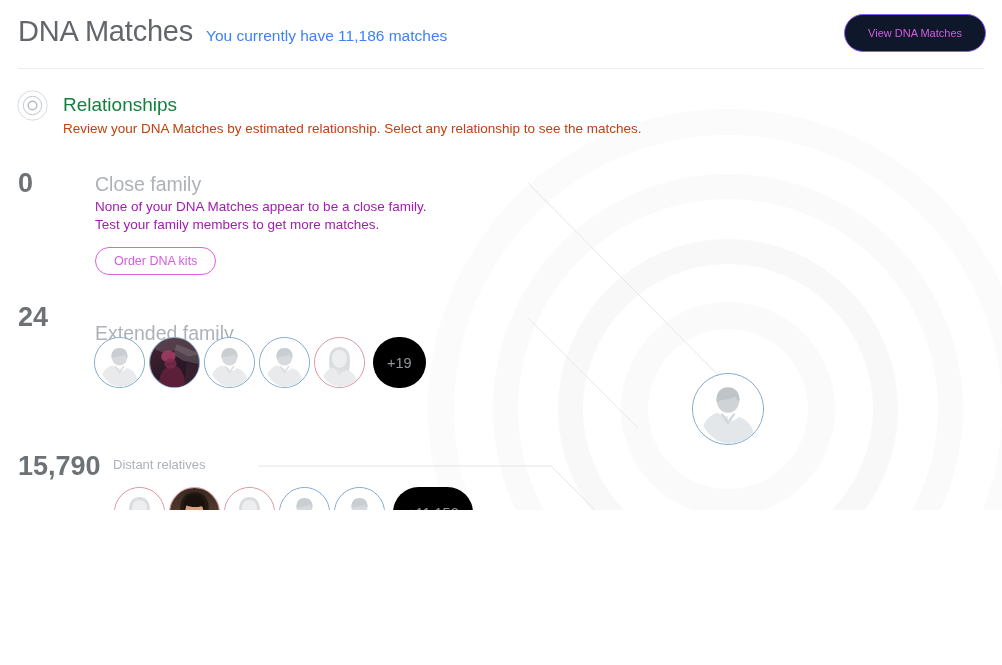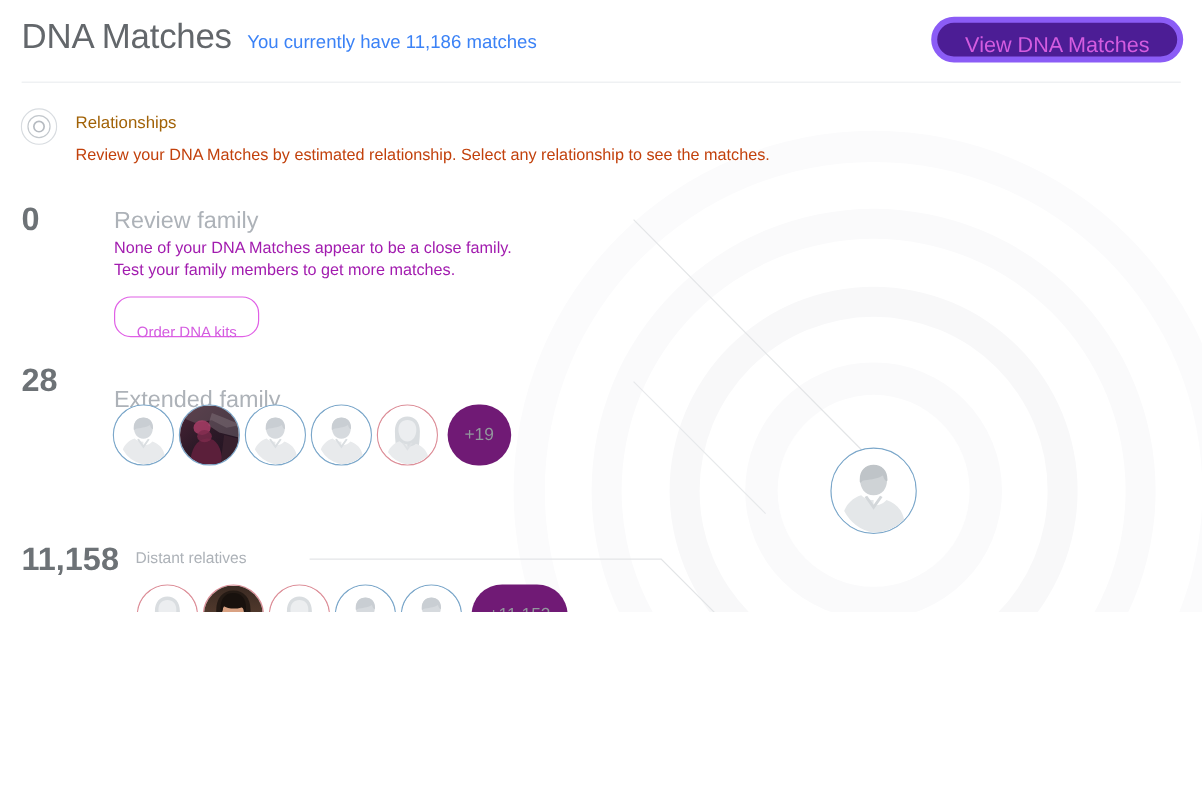--- a/index.html
+++ b/index.html
@@ -84,44 +84,44 @@
     color: #3b82f6;
     white-space: nowrap;
   }
   .view-matches-btn {
     position: absolute;
     right: 16px;
     top: 14px;
     height: 38px;
     padding: 0 23px;
     line-height: 37px;
-    border: 5px solid #8b5cf6;
+    border: 1px solid #8b5cf6;
     border-radius: 19px;
     color: #d45ce0;
-    background: #4c1d95;
-    font-size: 18px;
+    background: #0f172a;
+    font-size: 11px;
     white-space: nowrap;
     cursor: pointer;
     box-sizing: border-box;
   }
 
   
   .rel-head-icon {
     position: absolute;
     left: 17px;
     top: 90px;
     width: 31px;
     height: 31px;
   }
   .rel-title {
     position: absolute;
     left: 63px;
     top: 94px;
-    font-size: 14px;
-    color: #a16207;
+    font-size: 19px;
+    color: #15803d;
     white-space: nowrap;
   }
   .rel-sub {
     position: absolute;
     left: 63px;
     top: 121px;
     font-size: 13.5px;
     color: #c2410c;
     white-space: nowrap;
   }
@@ -148,21 +148,21 @@
 
   
   .c-count { left: 18px; top: 168px; font-size: 27px; }
   .c-label { left: 95px; top: 173px; font-size: 19.5px; }
   .c-desc  { left: 95px; top: 198px; }
   .order-kits-btn {
     position: absolute;
     left: 95px;
     top: 247px;
     height: 28px;
-    padding: 16px 18px;
+    padding: 0 18px;
     line-height: 27px;
     border: 1px solid #e060e6;
     border-radius: 14px;
     color: #d45ce0;
     background: #ffffff;
     font-size: 12.5px;
     white-space: nowrap;
     cursor: pointer;
     box-sizing: border-box;
   }
@@ -197,21 +197,21 @@
     flex: none;
   }
   .avatar.male   { border: 1.6px solid #7ba7ca; }
   .avatar.female { border: 1.6px solid #dd8f99; }
   .avatar svg { display: block; width: 100%; height: 100%; }
 
   .badge {
     height: 51px;
     min-width: 51px;
     border-radius: 26px;
-    background: #701a75;
+    background: #000000;
     color: #92979c;
     font-size: 14.5px;
     display: flex;
     align-items: center;
     justify-content: center;
     padding: 0 14px;
     box-sizing: border-box;
     margin-left: 4px;
     cursor: pointer;
     flex: none;
@@ -276,26 +276,26 @@
     <svg viewBox="0 0 31 31">
       <circle cx="15.5" cy="15.5" r="14.7" fill="none" stroke="#d8dce0" stroke-width="1"></circle>
       <circle cx="15.5" cy="15.5" r="9.2" fill="none" stroke="#c3c8cd" stroke-width="1"></circle>
       <circle cx="15.5" cy="15.5" r="4.3" fill="none" stroke="#b6bbc1" stroke-width="1.4"></circle>
     </svg>
   </div>
   <div class="rel-title">Relationships</div>
   <div class="rel-sub">Review your DNA Matches by estimated relationship. Select any relationship to see the matches.</div>
 
   <div class="count c-count">0</div>
-  <div class="row-label c-label">Review family</div>
+  <div class="row-label c-label">Close family</div>
   <div class="row-desc c-desc">None of your DNA Matches appear to be a close family.
 Test your family members to get more matches.</div>
   <div class="order-kits-btn">Order DNA kits</div>
 
-  <div class="count e-count">28</div>
+  <div class="count e-count">24</div>
   <div class="row-label e-label">Extended family</div>
 
   <div class="avatar-row extended">
     <div class="avatar male">
       <svg viewBox="0 0 48 48">
         <circle cx="24" cy="24" r="24" fill="#ffffff"></circle>
         <path d="M24 10c-5 0-7.7 3.4-7.7 8.2 0 4.5 2.6 8.8 7.7 8.8s7.7-4.3 7.7-8.8C31.7 13.4 29 10 24 10z" fill="#d6dade"></path>
         <path d="M16.1 18.2c0-5.3 3.3-8.5 7.9-8.5s7.9 3.2 7.9 8.5c0 .7-.2 1-.7.8-1-.5-1.5-1.8-1.8-3.1-2 1.4-6.4 2.4-10.5 2.7-1 .1-1.6.5-1.9 1-.4.7-.9.4-.9-.6z" fill="#c9ced3"></path>
         <path d="M24 29.5c-3.6 0-5.8-1.4-7.1-2.7-4.9 1.6-8.3 5-9.7 9.1A24 24 0 0 0 24 48c6.9 0 13-2.9 17.4-7.5-.9-5.1-4.5-9.4-10.1-11.2-1.4 1.5-3.7 3.2-7.3 3.2z" fill="#e8eaec"></path>
         <path d="M20.3 27.1l3.7 5 3.7-5 1.4.6-5.1 7.3-5.1-7.3z" fill="#dadee1"></path>
@@ -342,21 +342,21 @@
         <circle cx="24" cy="24" r="24" fill="#ffffff"></circle>
         <path d="M13.8 21c0-8 4.3-12.2 10.2-12.2S34.2 13 34.2 21c0 7.2-1 12.6-1.4 16.8-.2 2-1.2 3-2.6 3.3H17.8c-1.4-.3-2.4-1.3-2.6-3.3C14.8 33.6 13.8 28.2 13.8 21z" fill="#d9dde0"></path>
         <path d="M24 11.8c-4.6 0-7.3 3.2-7.3 7.9 0 4.9 2.6 9.6 7.3 9.6s7.3-4.7 7.3-9.6c0-4.7-2.7-7.9-7.3-7.9z" fill="#eceef0"></path>
         <path d="M24 31.5c-3 0-5-1.2-6.3-2.5-4.7 1.6-8.2 5-9.6 9A24 24 0 0 0 24 48c6.6 0 12.5-2.7 16.8-7 -1.3-4.6-4.8-8.3-9.9-9.9-1.3 1.3-3.5 2.4-6.9 2.4z" fill="#e9ebed"></path>
         <path d="M21 30.2l3 4 3-4 1.2.6-4.2 6.1-4.2-6.1z" fill="#dee1e4"></path>
       </svg>
     </div>
     <div class="badge">+19</div>
   </div>
 
-  <div class="count d-count">11,158</div>
+  <div class="count d-count">15,790</div>
   <div class="row-label d-label">Distant relatives</div>
 
   <div class="avatar-row distant">
     <div class="avatar female">
       <svg viewBox="0 0 48 48">
         <circle cx="24" cy="24" r="24" fill="#ffffff"></circle>
         <path d="M13.8 21c0-8 4.3-12.2 10.2-12.2S34.2 13 34.2 21c0 7.2-1 12.6-1.4 16.8-.2 2-1.2 3-2.6 3.3H17.8c-1.4-.3-2.4-1.3-2.6-3.3C14.8 33.6 13.8 28.2 13.8 21z" fill="#d9dde0"></path>
         <path d="M24 11.8c-4.6 0-7.3 3.2-7.3 7.9 0 4.9 2.6 9.6 7.3 9.6s7.3-4.7 7.3-9.6c0-4.7-2.7-7.9-7.3-7.9z" fill="#eceef0"></path>
         <path d="M24 31.5c-3 0-5-1.2-6.3-2.5-4.7 1.6-8.2 5-9.6 9A24 24 0 0 0 24 48c6.6 0 12.5-2.7 16.8-7 -1.3-4.6-4.8-8.3-9.9-9.9-1.3 1.3-3.5 2.4-6.9 2.4z" fill="#e9ebed"></path>
         <path d="M21 30.2l3 4 3-4 1.2.6-4.2 6.1-4.2-6.1z" fill="#dee1e4"></path>

